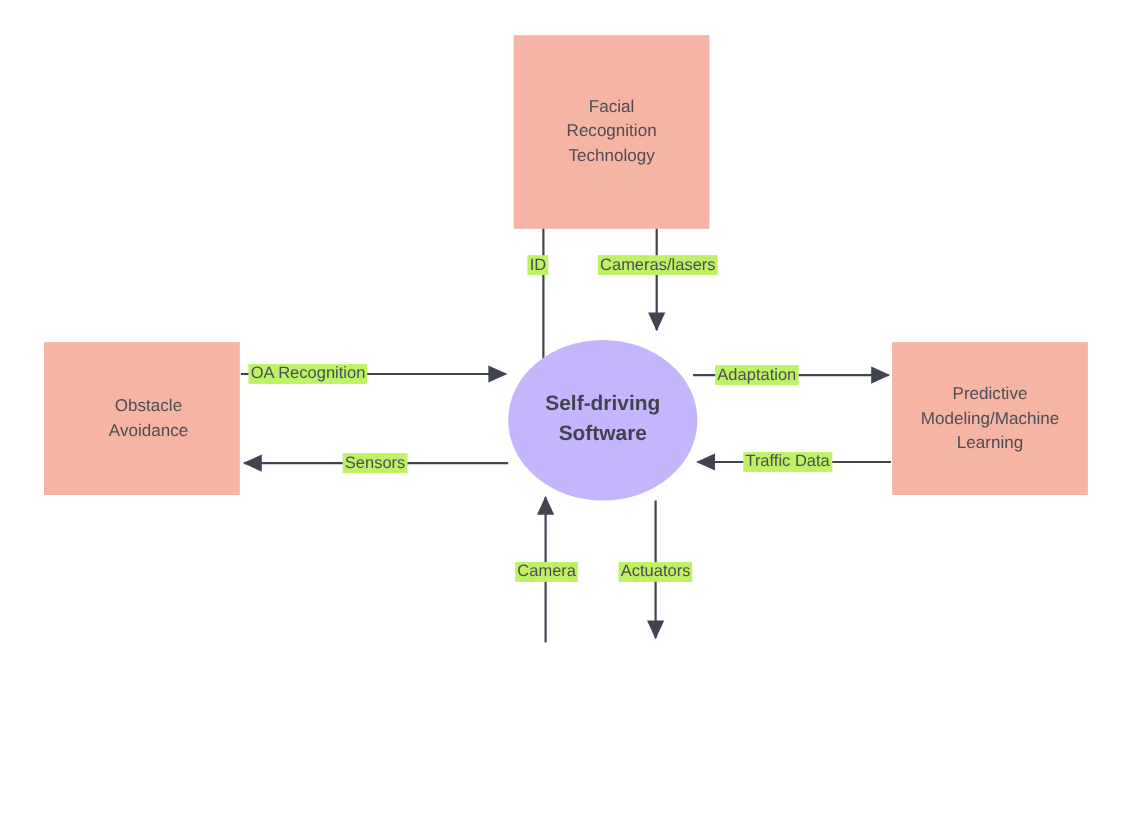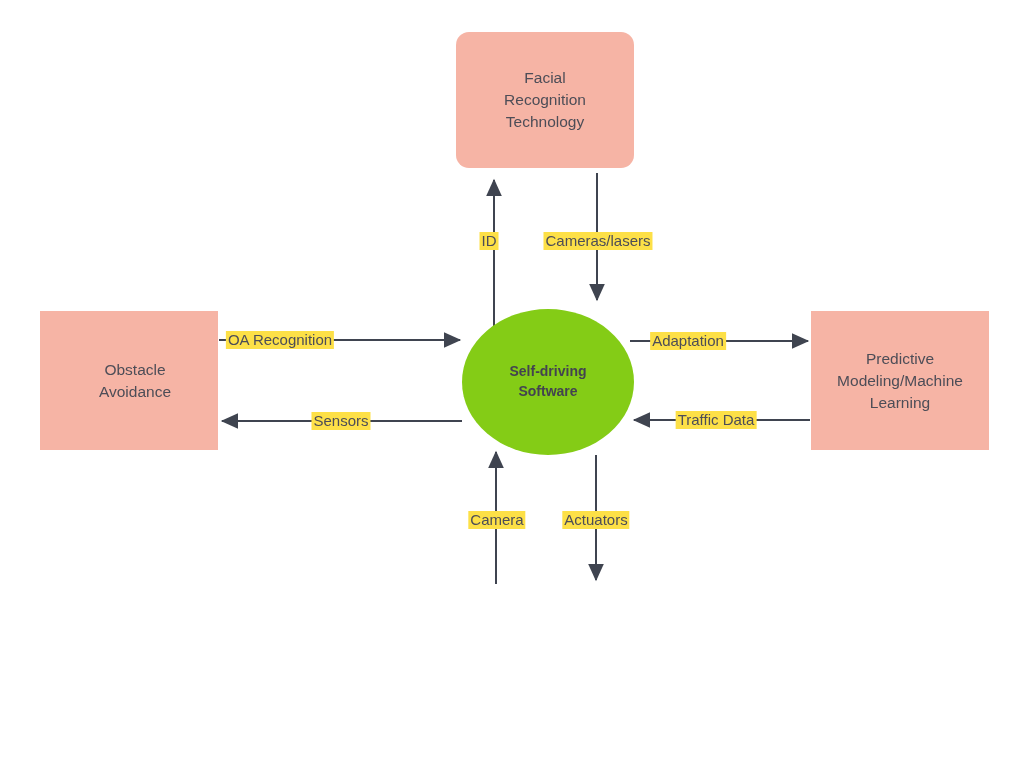--- a/index.html
+++ b/index.html
@@ -35,36 +35,36 @@
     color: #4d4d57;
     font-size: 15.5px;
     line-height: 1.42;
     box-sizing: border-box;
     padding: 4px;
   }
   .node-box {
     background: #f6b4a5;
   }
   .node-circle {
-    background: #84cc16;
+    background: #c4b5fd;
     border-radius: 50%;
     font-weight: bold;
     color: #434350;
-    font-size: 14px;
+    font-size: 19px;
   }
   .node-label {
     white-space: pre-line;
     display: block;
   }
   .edge-label {
     position: absolute;
     color: #4d4d57;
     font-size: 15px;
     line-height: 1.2;
-    background: #fde047;
+    background: #bef264;
     white-space: nowrap;
     padding: 0 2px;
     text-align: center;
   }
   .el-center {
     transform: translate(-50%, -50%);
   }
 </style>
 </head>
 <body>
@@ -88,21 +88,21 @@
 
     <line x1="630" y1="341" x2="808" y2="341" stroke="#3f4450" stroke-width="2" marker-end="url(#arrowhead)"></line>
 
     <line x1="810" y1="420" x2="634" y2="420" stroke="#3f4450" stroke-width="2" marker-end="url(#arrowhead)"></line>
 
     <line x1="496" y1="584" x2="496" y2="452" stroke="#3f4450" stroke-width="2" marker-end="url(#arrowhead)"></line>
 
     <line x1="596" y1="455" x2="596" y2="580" stroke="#3f4450" stroke-width="2" marker-end="url(#arrowhead)"></line>
   </svg>
 
-  <div class="node node-box" style="left:456px; top:32px; width:178px; height:136px;border-radius:13px;">
+  <div class="node node-box" style="left:467px; top:32px; width:178px; height:176px;">
     <span class="node-label">Facial
 Recognition
 Technology</span>
   </div>
 
   <div class="node node-box" style="left:40px; top:311px; width:178px; height:139px;padding-left:16px;">
     <span class="node-label">Obstacle
 Avoidance</span>
   </div>
 

